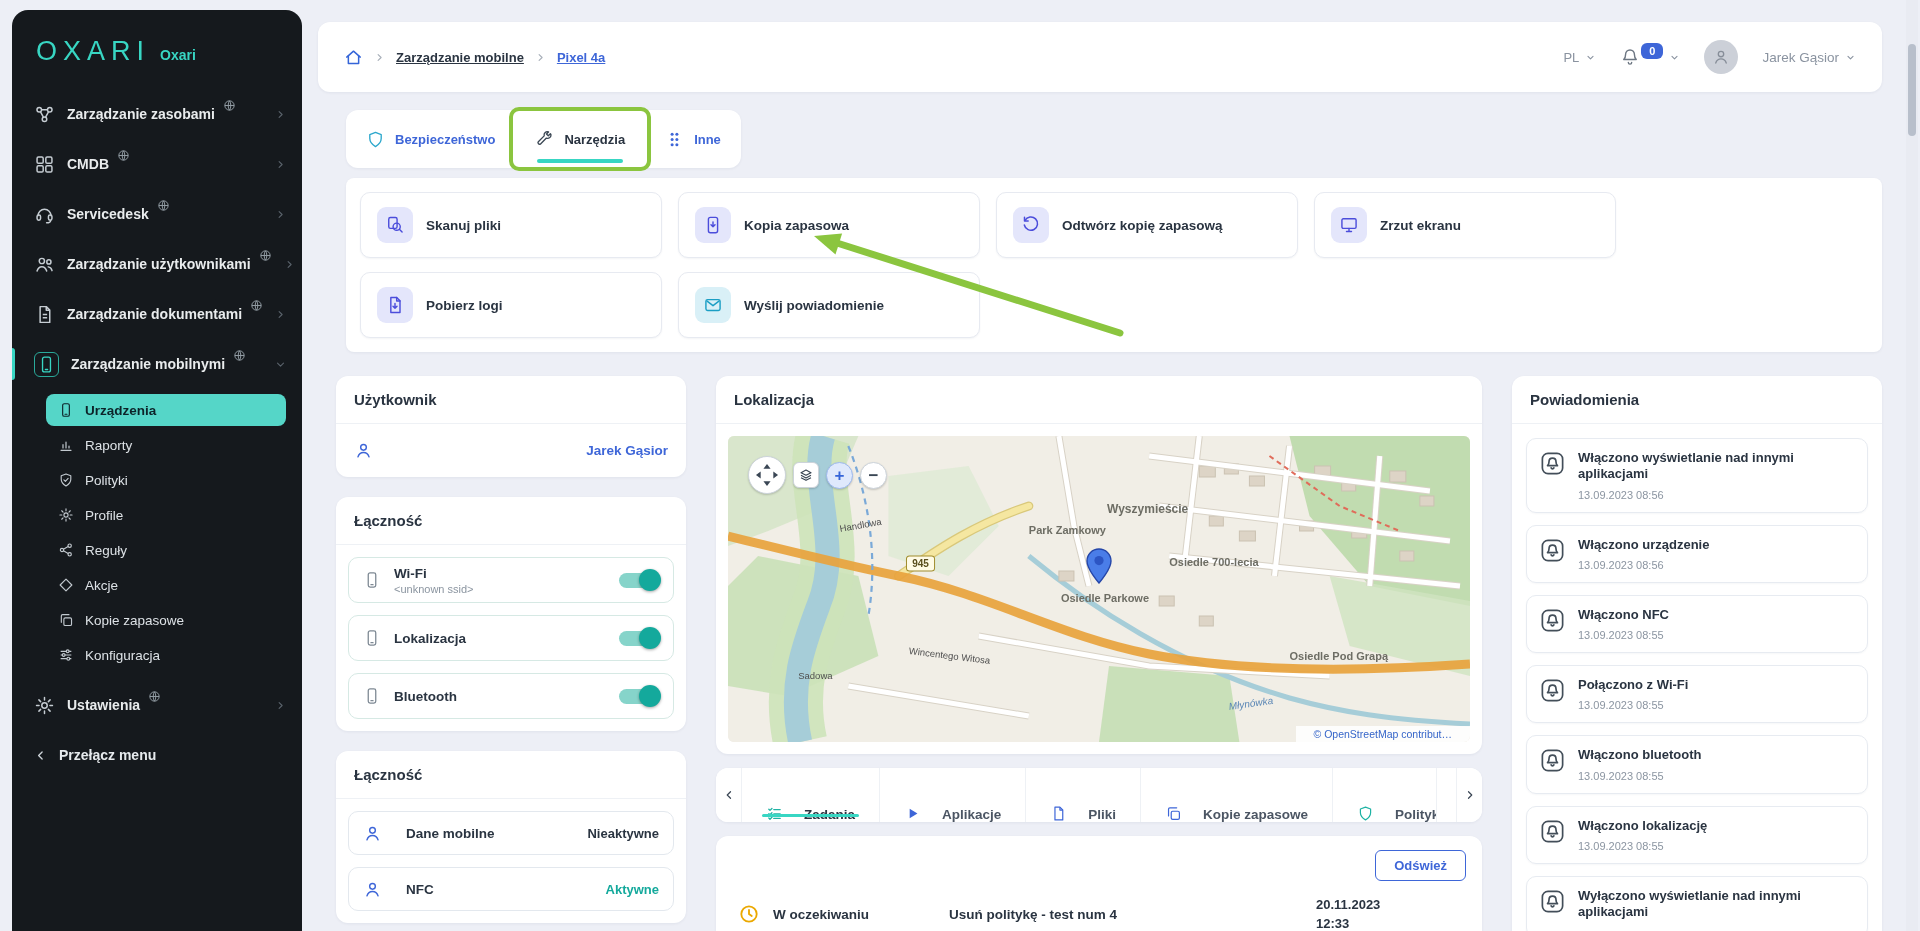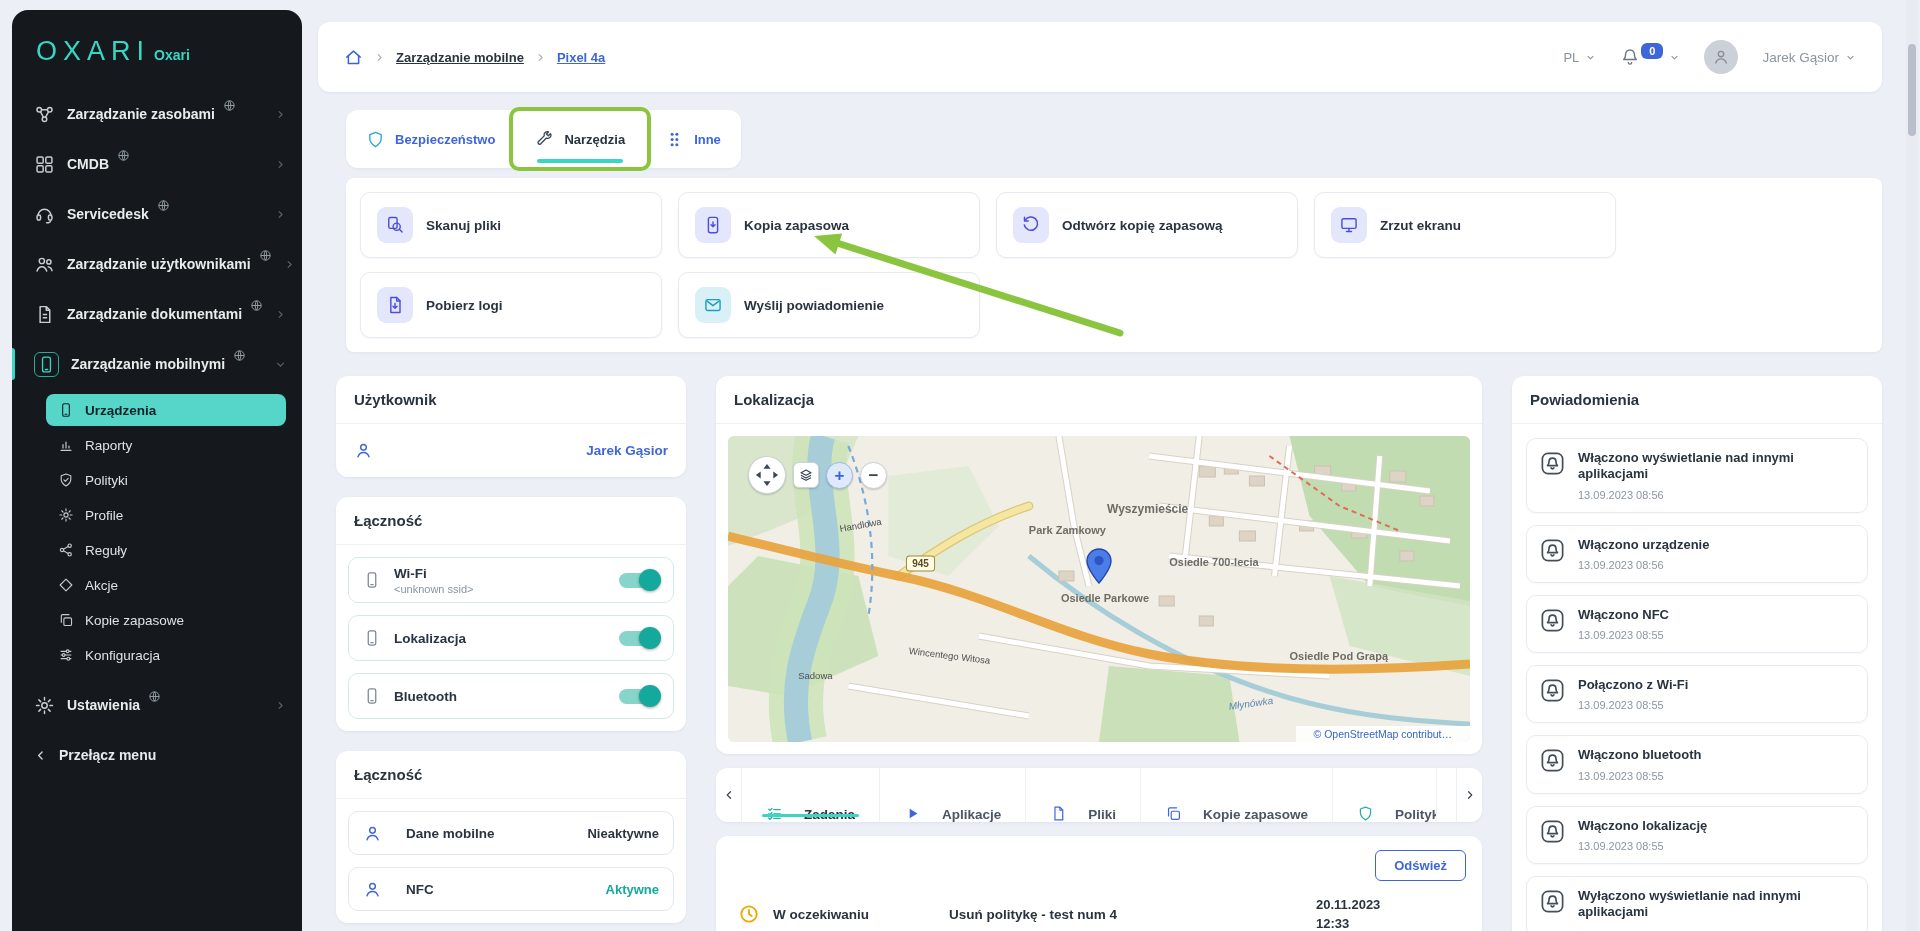--- a/index.html
+++ b/index.html
@@ -4,21 +4,21 @@
 <style>
   *{margin:0;padding:0;box-sizing:border-box;}
   html,body{width:1920px;height:931px;overflow:hidden;}
   body{font-family:"Liberation Sans",sans-serif;background:#edeff6;color:#2a3441;}
   .app{position:relative;width:1920px;height:931px;background:#edeff6;overflow:hidden;}
   svg.ic{display:block;width:100%;height:100%;}
   .isp{display:flex;align-items:center;justify-content:center;flex:none;}
 
   
   .sidebar{position:absolute;left:12px;top:10px;width:290px;height:950px;background:#15191d;border-radius:16px;padding-top:18px;color:#e6eaed;z-index:2;}
-  .logo-row{display:flex;align-items:baseline;gap:4px;padding:8px 24px 22px;}
+  .logo-row{display:flex;align-items:baseline;gap:10px;padding:8px 24px 22px;}
   .logo-main{font-size:27px;color:#38d6c3;letter-spacing:6px;font-weight:400;}
   .logo-sub{font-size:14px;color:#38d6c3;font-weight:600;}
   .nav-item{display:flex;align-items:center;gap:12px;height:50px;padding:0 16px 0 22px;cursor:pointer;position:relative;}
   .nicon{width:21px;height:21px;color:#c6cdd3;}
   .active-parent .nicon{color:#38d6c3;border:1.5px solid #2aa99a;border-radius:6px;padding:2px;width:25px;height:25px;}
   .nlabel{font-size:14px;font-weight:600;color:#e9eced;white-space:nowrap;}
   .globe{width:13px;height:13px;color:#939da5;align-self:flex-start;margin-top:10px;margin-left:-4px;}
   .chev{width:11px;height:11px;color:#5a636c;margin-left:auto;}
   .nav-item.expanded .chev{transform:rotate(90deg);}
   .active-parent::before{content:"";position:absolute;left:0;top:9px;bottom:9px;width:3px;border-radius:0 3px 3px 0;background:#38d6c3;}

